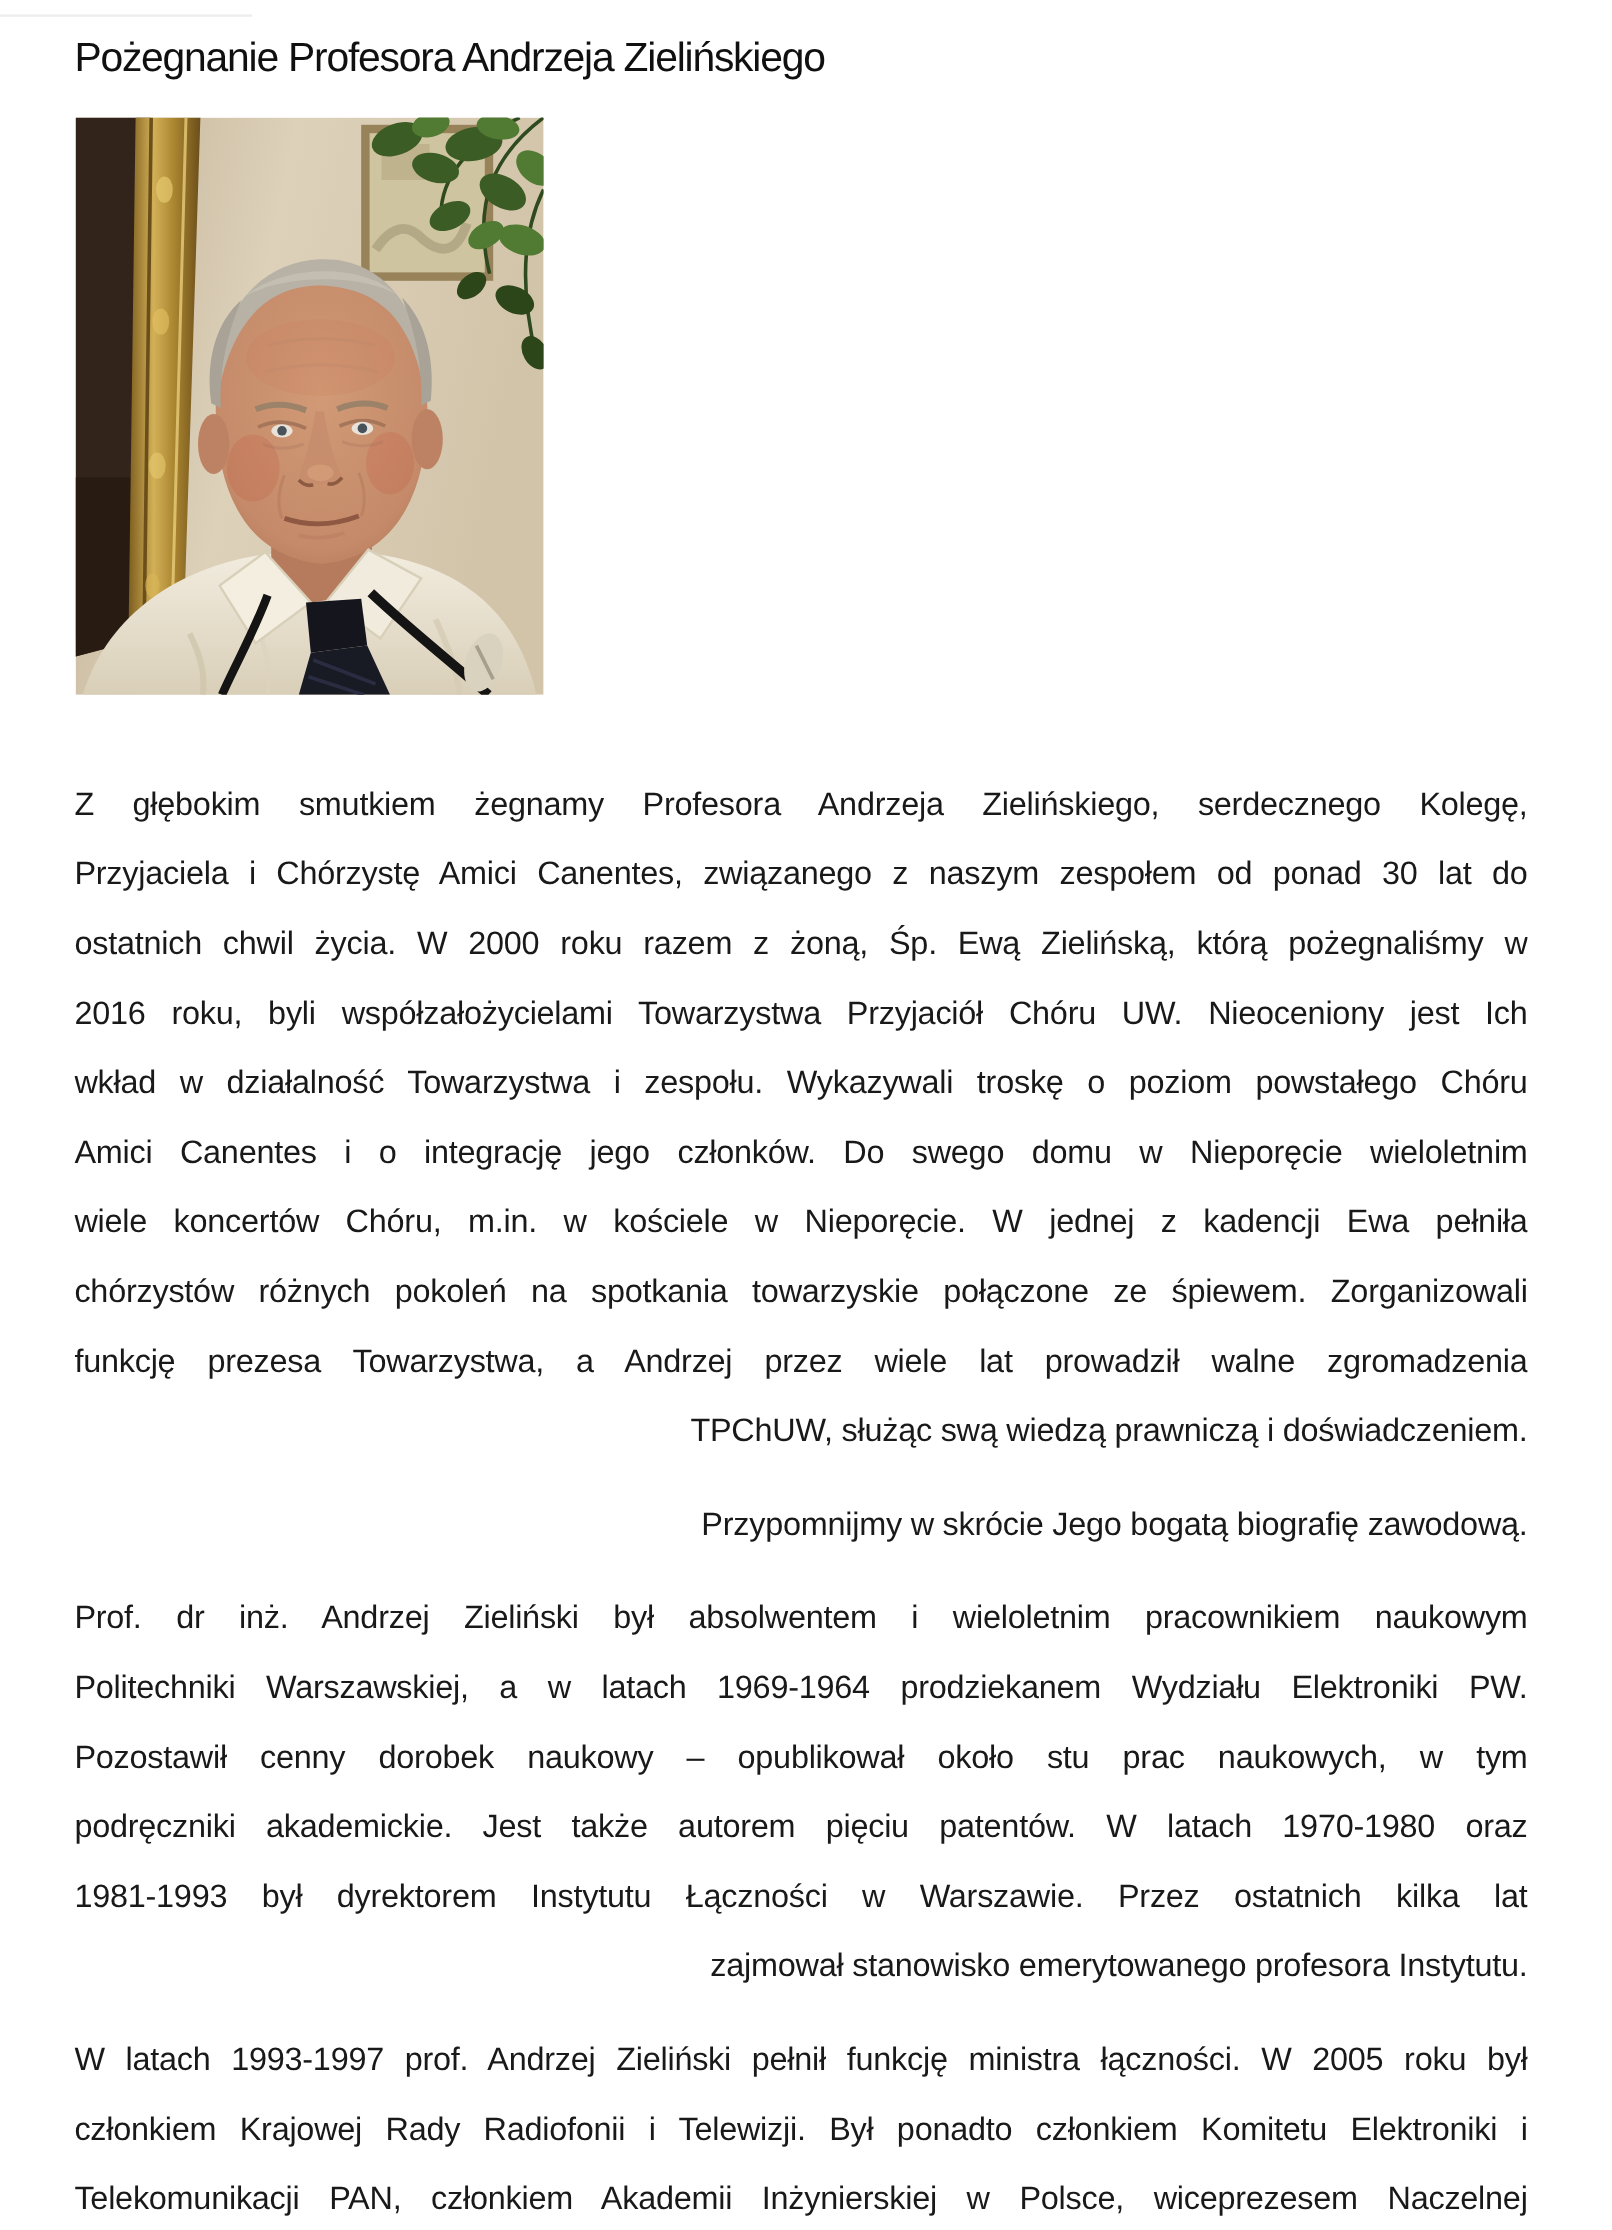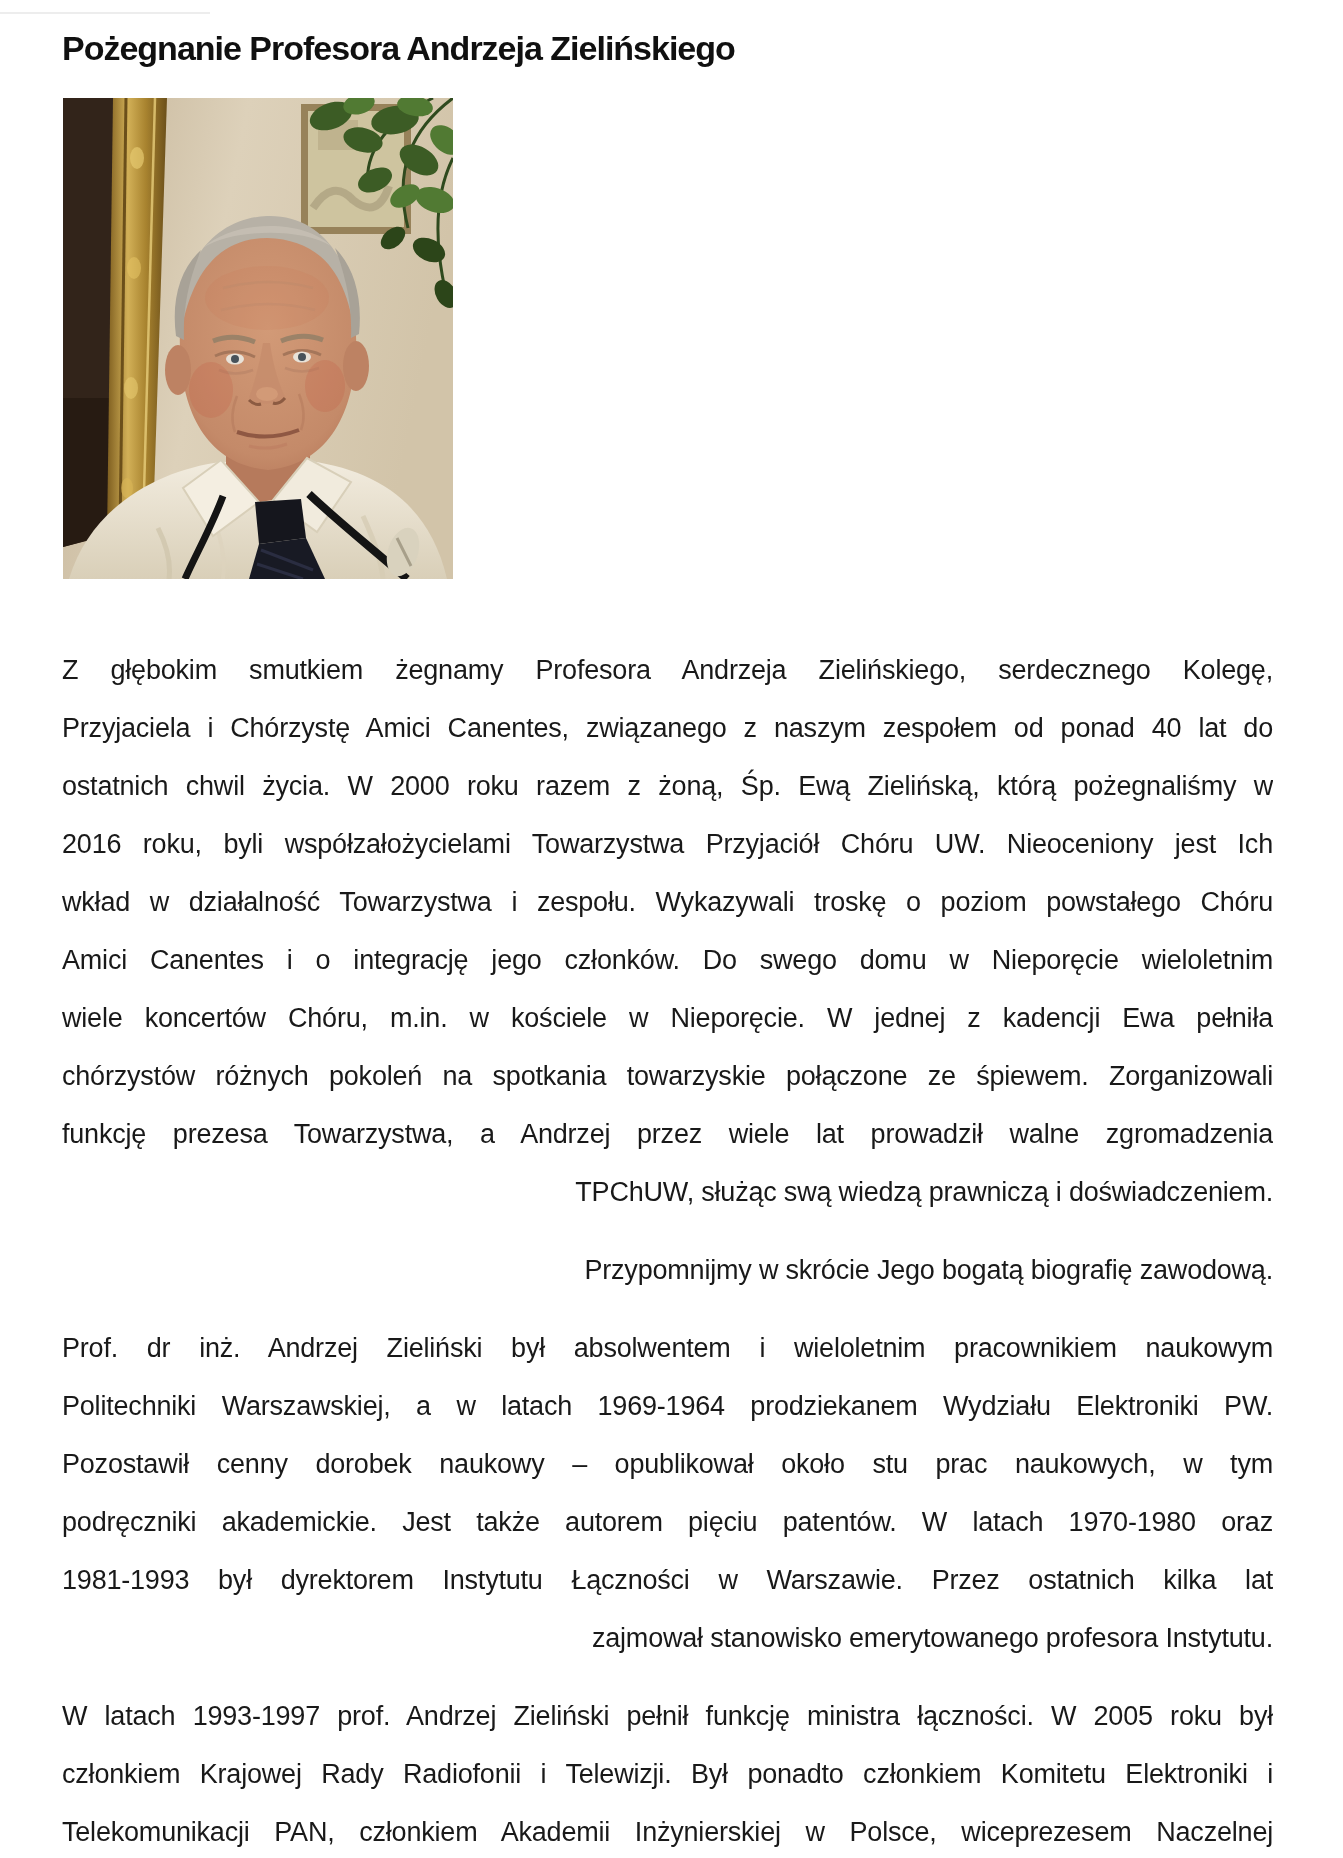--- a/index.html
+++ b/index.html
@@ -5,21 +5,21 @@
   html,body{margin:0;padding:0;}
   body{
     width:1343px;height:1858px;overflow:hidden;background:#ffffff;
     font-family:"Liberation Sans", sans-serif;color:#191919;
   }
   .page{
     box-sizing:border-box;width:1343px;height:1858px;
     padding:28px 70px 0 62px;position:relative;
   }
   .title{
-    font-size:34px;font-weight:bold;letter-spacing:-1px;color:#101010;
+    font-size:34px;font-weight:normal;letter-spacing:-1px;color:#101010;
     line-height:40px;margin:0 0 30px 0;
   }
   .photo-figure{margin:0 0 62px 1px;padding:0;width:390px;height:481px;display:block;}
   .photo-figure svg{display:block;}
   .para{margin:0 0 20px 0;}
   .para:last-child{margin-bottom:0;}
   .ln{
     font-size:27px;line-height:58px;height:58px;overflow:hidden;
     letter-spacing:-0.2px;color:#191919;text-align:right;
   }
@@ -158,21 +158,21 @@
       <path d="M246 396 C280 428 316 456 344 481" stroke="#141414" stroke-width="8" fill="none"></path>
       <ellipse cx="340" cy="454" rx="15" ry="25" transform="rotate(18 340 454)" fill="#d9d2be"></ellipse>
       <path d="M334 440 L348 468" stroke="#a79f8a" stroke-width="3" fill="none"></path>
     </svg>
   </figure>
 
   <section>
 
     <div class="para">
       <div class="ln j">Z głębokim smutkiem żegnamy Profesora Andrzeja Zielińskiego, serdecznego Kolegę,</div>
-      <div class="ln j">Przyjaciela i Chórzystę Amici Canentes, związanego z naszym zespołem od ponad 40 lat do</div>
+      <div class="ln j">Przyjaciela i Chórzystę Amici Canentes, związanego z naszym zespołem od ponad 30 lat do</div>
       <div class="ln j">ostatnich chwil życia. W 2000 roku razem z żoną, Śp. Ewą Zielińską, którą pożegnaliśmy w</div>
       <div class="ln j">2016 roku, byli współzałożycielami Towarzystwa Przyjaciół Chóru UW. Nieoceniony jest Ich</div>
       <div class="ln j">wkład w działalność Towarzystwa i zespołu. Wykazywali troskę o poziom powstałego Chóru</div>
       <div class="ln j">Amici Canentes i o integrację jego członków. Do swego domu w Nieporęcie wieloletnim</div>
       <div class="ln j">wiele koncertów Chóru, m.in. w kościele w Nieporęcie. W jednej z kadencji Ewa pełniła</div>
       <div class="ln j">chórzystów różnych pokoleń na spotkania towarzyskie połączone ze śpiewem. Zorganizowali</div>
       <div class="ln j">funkcję prezesa Towarzystwa, a Andrzej przez wiele lat prowadził walne zgromadzenia</div>
       <div class="ln">TPChUW, służąc swą wiedzą prawniczą i doświadczeniem.</div>
     </div>
 

